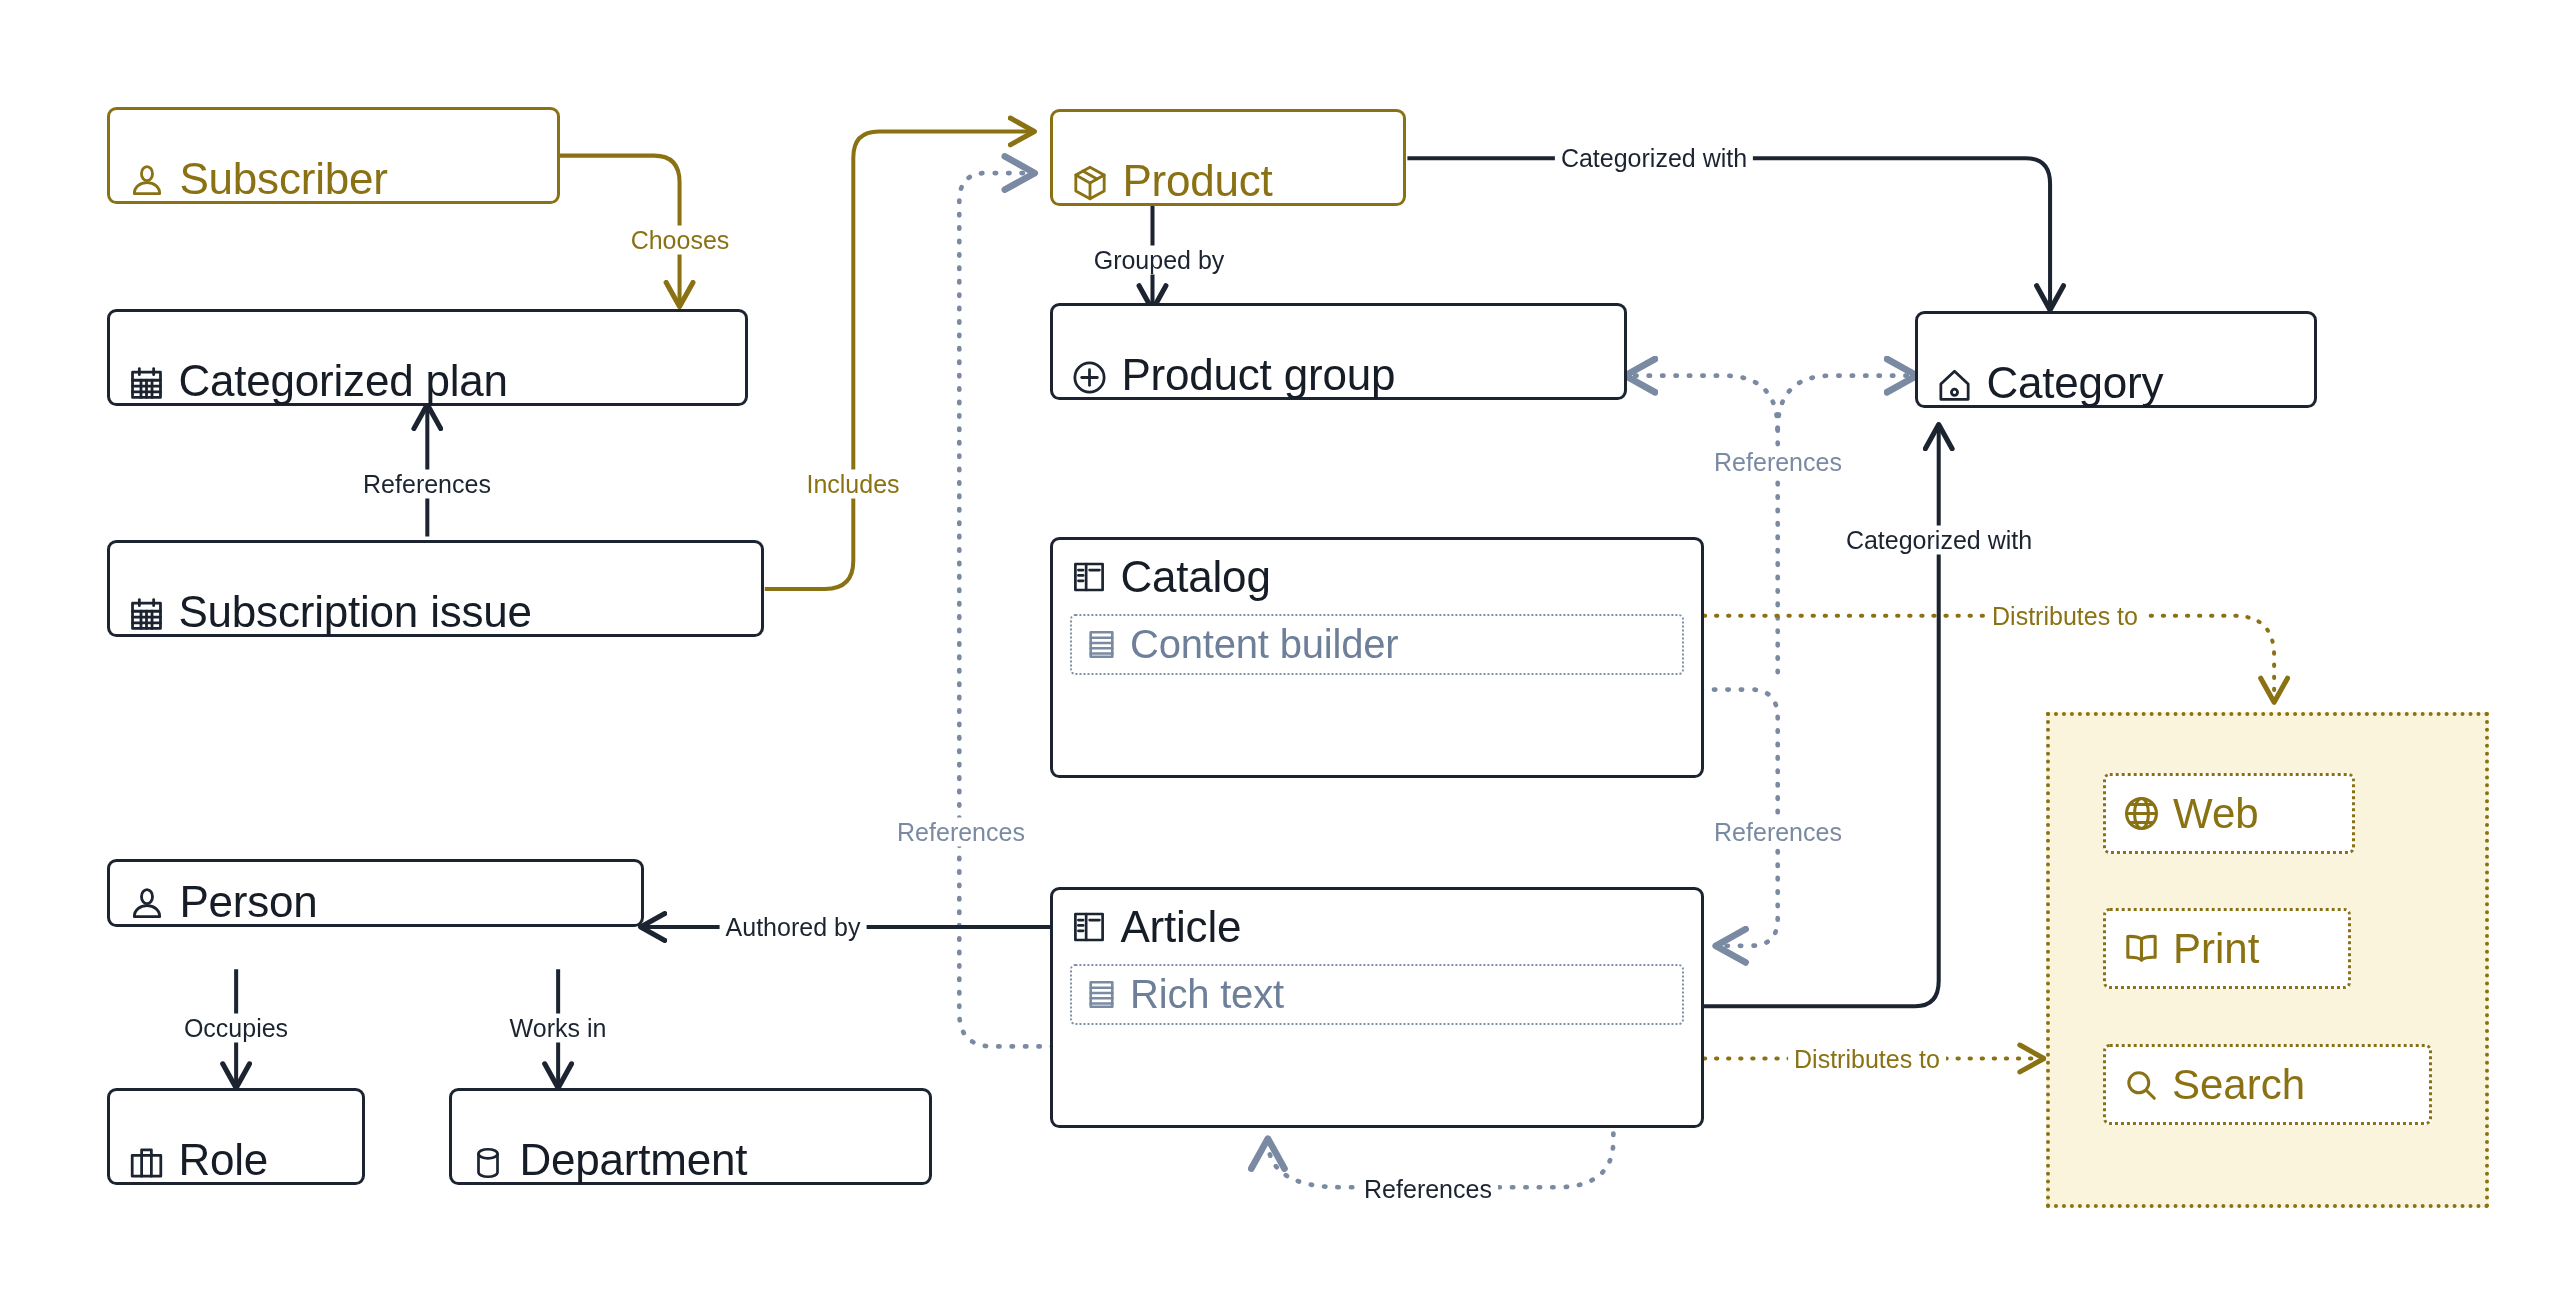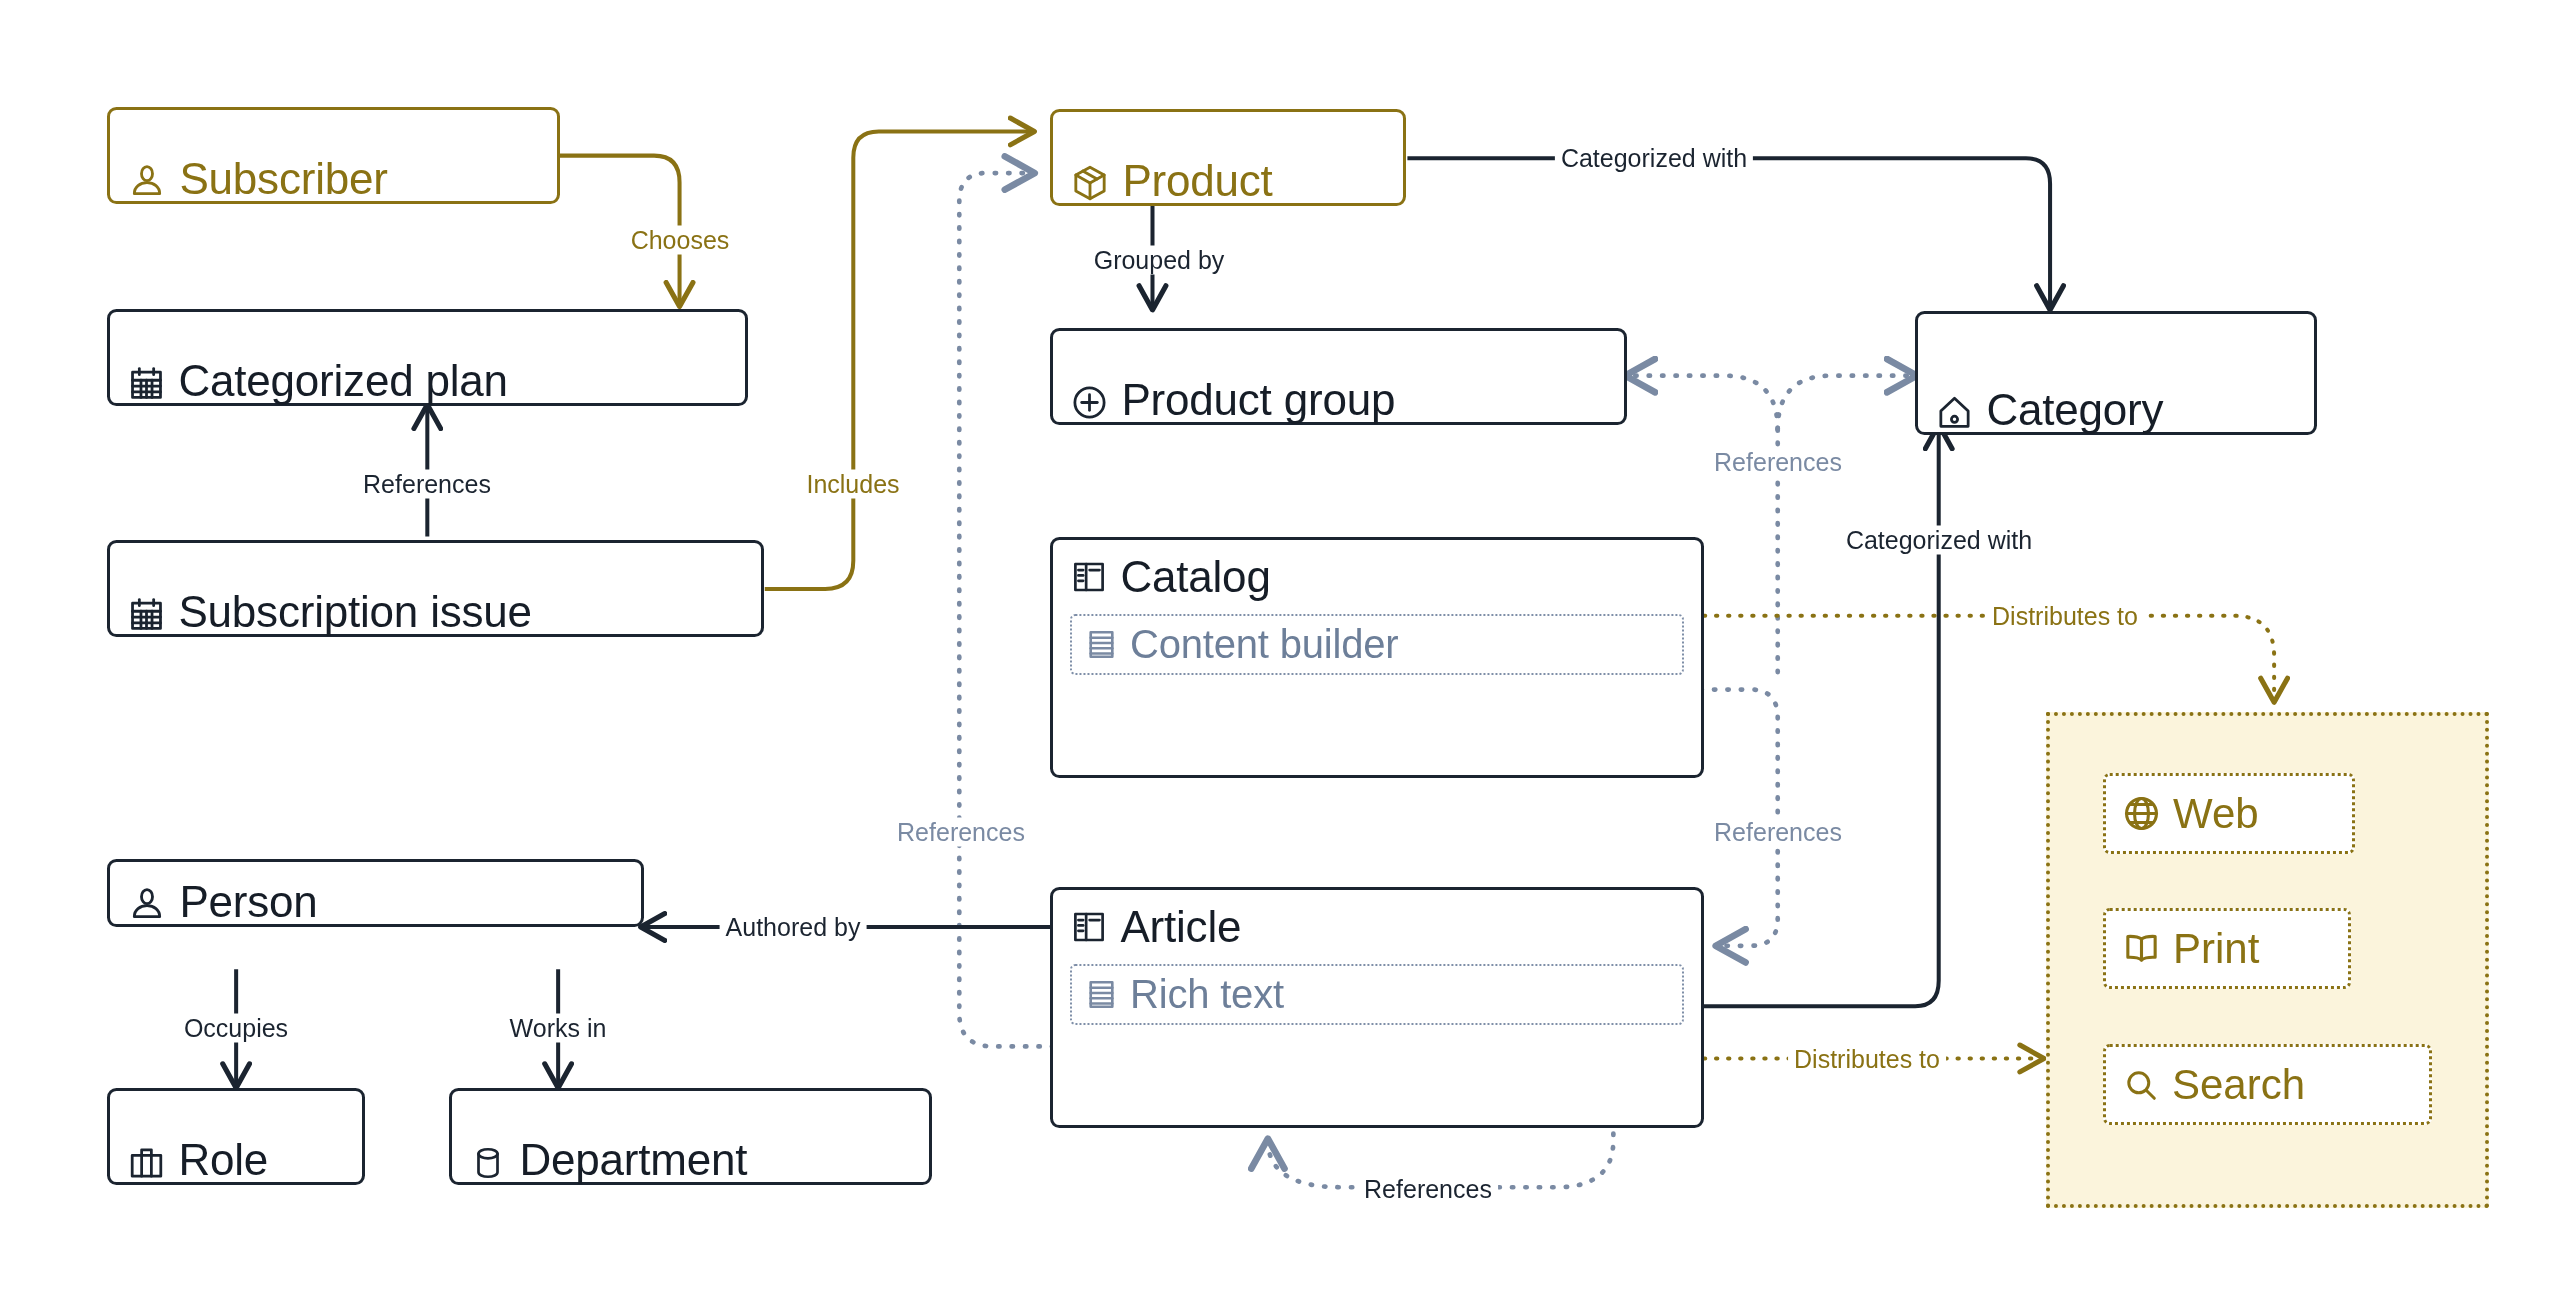--- a/index.html
+++ b/index.html
@@ -233,32 +233,32 @@
       <svg width="40" height="40" viewBox="0 0 24 24" fill="none" stroke="#8a7214" stroke-width="1.7" stroke-linecap="round" stroke-linejoin="round">
         <path d="M12,2.5 L20.5,7.2 V16.8 L12,21.5 L3.5,16.8 V7.2 Z"></path>
         <path d="M3.5,7.2 L12,12 L20.5,7.2"></path>
         <path d="M12,12 V21.5"></path>
         <path d="M7.7,4.85 L16.2,9.6"></path>
       </svg>
     </span>
     <span class="lbl">Product</span>
   </div>
 
-  <div class="node n-single n-dark" style="left:1050px;top:328px;width:577px;height:97px;">
+  <div class="node n-single n-dark" style="left:1050px;top:303px;width:577px;height:97px;">
     <span class="ico">
       <svg width="39" height="39" viewBox="0 0 24 24" fill="none" stroke="#1b2430" stroke-width="1.7" stroke-linecap="round" stroke-linejoin="round">
         <circle cx="12" cy="12" r="9"></circle>
         <path d="M12,7.2 V16.8"></path>
           <path d="M7.2,12 H16.8"></path>
       </svg>
     </span>
     <span class="lbl">Product group</span>
   </div>
 
-  <div class="node n-single n-dark" style="left:1915px;top:311px;width:402px;height:124px;">
+  <div class="node n-single n-dark" style="left:1915px;top:311px;width:402px;height:97px;">
     <span class="ico">
       <svg width="39" height="39" viewBox="0 0 24 24" fill="none" stroke="#1b2430" stroke-width="1.7" stroke-linecap="round" stroke-linejoin="round">
         <path d="M12,3.2 L20.4,11.1 V20.5 H3.6 V11.1 Z"></path>
         <circle cx="12" cy="16.2" r="1.9"></circle>
       </svg>
     </span>
     <span class="lbl">Category</span>
   </div>
 
   <div class="node n-single n-dark" style="left:107px;top:859px;width:537px;height:68px;">

